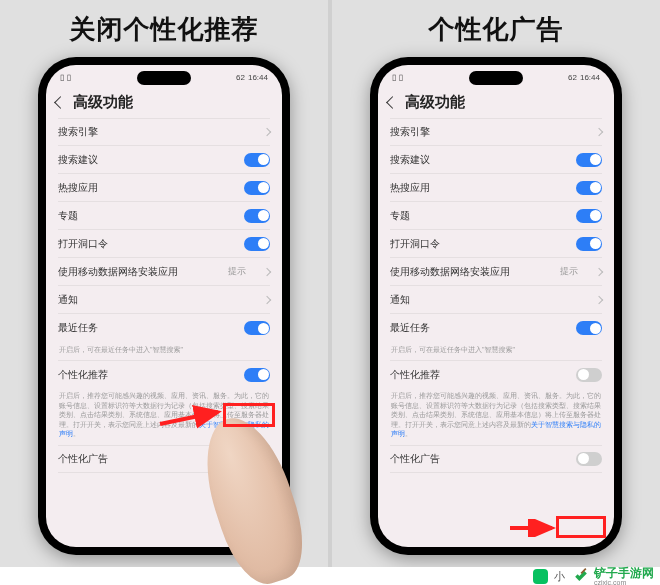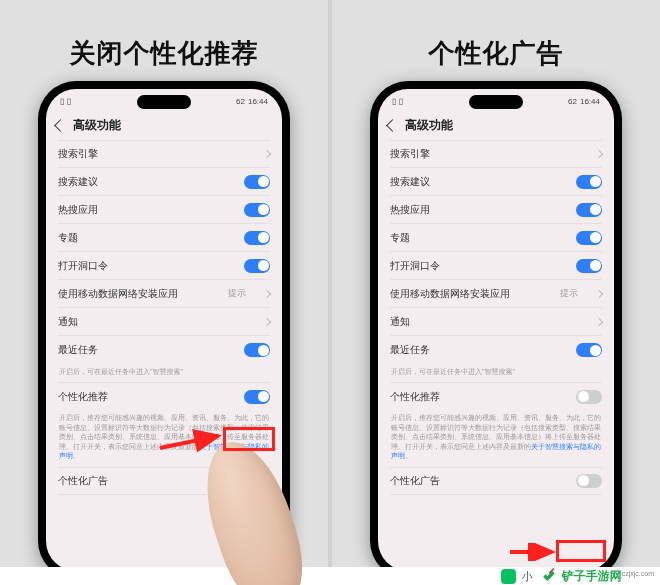--- a/index.html
+++ b/index.html
@@ -14,21 +14,21 @@
   .panels {
     display: flex;
     width: 100%;
     height: 567px;
     gap: 4px;
   }
   .panel {
     flex: 1;
     background: #e0e0e0;
     position: relative;
-    padding-top: 36px;
+    padding-top: 12px;
   }
   .panel-title {
     text-align: center;
     font-size: 26px;
     font-weight: 800;
     color: #111;
     margin-bottom: 10px;
     letter-spacing: 1px;
   }
   .phone {
@@ -79,21 +79,21 @@
   .back-icon {
     width: 9px;
     height: 9px;
     border-left: 1.8px solid #333;
     border-bottom: 1.8px solid #333;
     transform: rotate(45deg);
   }
   .header-title {
     color: #222;
     font-weight: 600;
-    font-size: 12px;
+    font-size: 15px;
   }
   .setting-list {
     padding: 0 12px;
   }
   .row {
     display: flex;
     justify-content: space-between;
     align-items: center;
     min-height: 28px;
     border-bottom: 0.5px solid rgba(0,0,0,0.06);
@@ -418,18 +418,18 @@
 </div>
 
 <div class="footer-bar">
   <span class="wechat-blob"></span>
   <span class="footer-text">小</span>
   <span class="site-badge">
     <svg class="shovel" viewBox="0 0 24 24">
       <path fill="#22a94e" d="M5 13l5 5 9-9-3-3-6 6-2-2z"></path>
       <rect fill="#8a5a2c" x="14" y="2" width="2" height="8" transform="rotate(45 15 6)"></rect>
     </svg>
-    <span style="display:flex;flex-direction:row;line-height:1">
+    <span style="display:flex;flex-direction:column;line-height:1">
       <span>铲子手游网</span>
       <span style="font-size:7px;font-weight:400;color:#888">czjxjc.com</span>
     </span>
   </span>
 </div>
 
 </body></html>

